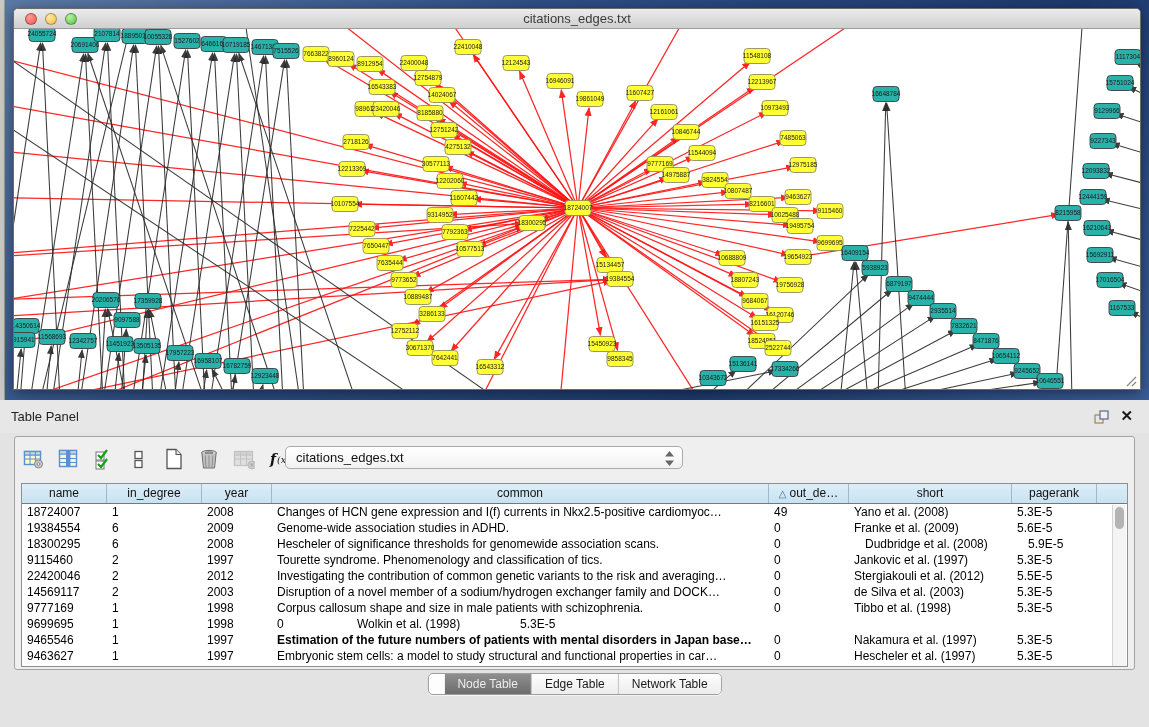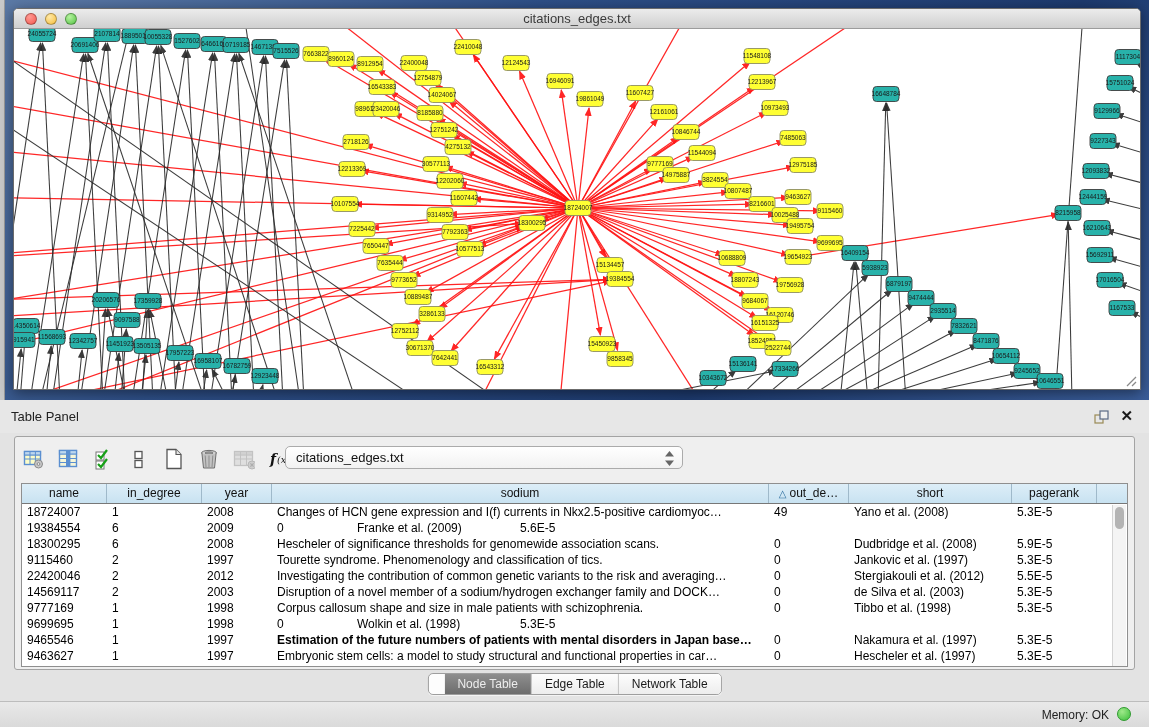--- a/index.html
+++ b/index.html
@@ -838,51 +838,52 @@
         <polygon points="5.5,1 10,6.5 1,6.5" fill="#666"></polygon>
         <polygon points="5.5,16 10,10.5 1,10.5" fill="#666"></polygon>
       </svg>
     </div>
 
     <div class="dtable">
       <div class="thead" id="thead">
           <div class="th" style="width: 85px;">name</div>
           <div class="th" style="width: 95px;">in_degree</div>
           <div class="th" style="width: 70px;">year</div>
-          <div class="th" style="width: 497px;">sodium</div>
+          <div class="th" style="width: 497px;">common</div>
           <div class="th" style="width: 80px;"><span class="sort-tri">△</span>out_de…</div>
           <div class="th" style="width: 163px;">short</div>
           <div class="th" style="width: 85px;">pagerank</div>
           <div class="th fill"></div>
         </div>
       <div id="tbody">
           <div class="trow">
             <div class="td" style="width: 85px;">18724007</div>
             <div class="td" style="width: 95px;">1</div>
             <div class="td" style="width: 70px;">2008</div>
             <div class="td" style="width: 497px;">Changes of HCN gene expression and I(f) currents in Nkx2.5-positive cardiomyoc…</div>
             <div class="td" style="width: 80px;">49</div>
             <div class="td" style="width: 163px;">Yano et al. (2008)</div>
             <div class="td" style="width: 85px;">5.3E-5</div>
           </div>
           <div class="trow">
             <div class="td" style="width: 85px;">19384554</div>
             <div class="td" style="width: 95px;">6</div>
             <div class="td" style="width: 70px;">2009</div>
+            <div class="td" style="width: 497px;">Genome-wide association studies in ADHD.</div>
             <div class="td" style="width: 80px;">0</div>
             <div class="td" style="width: 163px;">Franke et al. (2009)</div>
             <div class="td" style="width: 85px;">5.6E-5</div>
           </div>
           <div class="trow">
             <div class="td" style="width: 85px;">18300295</div>
             <div class="td" style="width: 95px;">6</div>
             <div class="td" style="width: 70px;">2008</div>
             <div class="td" style="width: 497px;">Hescheler of significance thresholds for genomewide association scans.</div>
             <div class="td" style="width: 80px;">0</div>
-            <div class="td" style="width: 163px;">Dudbridge et al. (2008)</div>
+            <div class="td" style="width: 163px; margin-left: 11px;">Dudbridge et al. (2008)</div>
             <div class="td" style="width: 85px;">5.9E-5</div>
           </div>
           <div class="trow">
             <div class="td" style="width: 85px;">9115460</div>
             <div class="td" style="width: 95px;">2</div>
             <div class="td" style="width: 70px;">1997</div>
             <div class="td" style="width: 497px;">Tourette syndrome. Phenomenology and classification of tics.</div>
             <div class="td" style="width: 80px;">0</div>
             <div class="td" style="width: 163px;">Jankovic et al. (1997)</div>
             <div class="td" style="width: 85px;">5.3E-5</div>
@@ -946,18 +947,14 @@
       </div>
     </div>
   </div>
 
   <div class="tabbar" id="tabbar">
       <div class="tabseg active">Node Table</div>
       <div class="tabseg">Edge Table</div>
       <div class="tabseg">Network Table</div>
     </div>
 
-  <div class="statusbar">
-    <span class="mem">Memory: OK</span>
-    <span class="memdot"></span>
-  </div>
 
 </div>
 
 </body></html>

